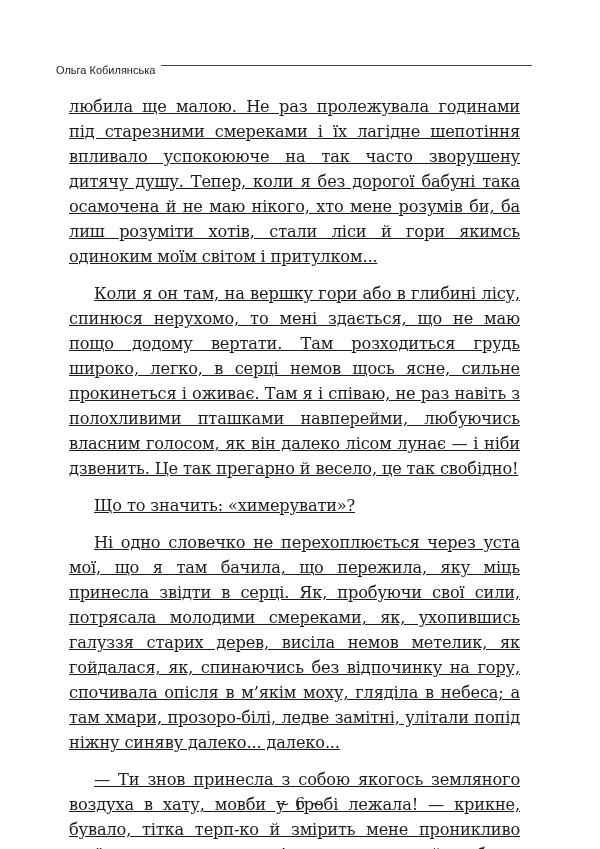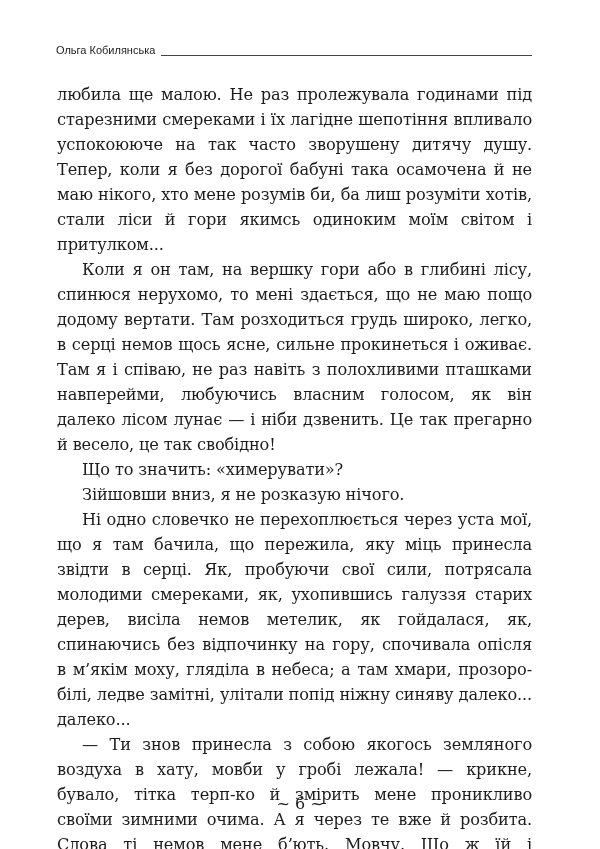--- a/index.html
+++ b/index.html
@@ -10,24 +10,24 @@
     body {
       width: 600px;
       height: 849px;
       position: relative;
       overflow: hidden;
       color: #1a1a1a;
     }
     .running-header {
       position: absolute;
       left: 56px;
-      top: 44px;
+      top: 64px;
       width: 476px;
       display: flex;
-      align-items: flex-end;
+      align-items: flex-start;
       font-family: "Liberation Sans", sans-serif;
       font-size: 11px;
       color: #222;
     }
     .running-header .author {
       white-space: nowrap;
       padding-right: 6px;
     }
     .running-header .rule {
       flex: 1;
@@ -42,23 +42,24 @@
       width: 475px;
       font-family: "DejaVu Serif", "Liberation Serif", serif;
       font-size: 16.2px;
       line-height: 25px;
       text-align: justify;
       letter-spacing: -0.15px;
       word-spacing: 0px;
       color: #1c1c1c;
     }
     .body-text p {
-      margin: 0;
+      margin: 12px;
       text-indent: 25px;
       hyphens: manual;
+      text-decoration: underline;
     }
     .body-text p.cont {
       text-indent: 0;
     }
     .page-number {
       position: absolute;
       left: 0;
       width: 600px;
       top: 794px;
       text-align: center;
@@ -72,18 +73,17 @@
 
 <div class="running-header">
   <span class="author">Ольга Кобилянська</span>
   <span class="rule"></span>
 </div>
 
 <div class="body-text">
   <p class="cont">любила ще малою. Не раз пролежувала годинами під старезними смереками і їх лагідне шепотіння впливало успокоююче на так часто зворушену дитячу душу. Тепер, коли я без дорогої бабуні така осамочена й не маю нікого, хто мене розумів би, ба лиш розуміти хотів, стали ліси й гори якимсь одиноким моїм світом і притулком...</p>
   <p>Коли я он там, на вершку гори або в глибині лісу, спинюся нерухомо, то мені здається, що не маю пощо додому вертати. Там розходиться грудь широко, легко, в серці немов щось ясне, сильне прокинеться і оживає. Там я і співаю, не раз навіть з полохливими пташками навперейми, любуючись власним голосом, як він далеко лісом лунає — і ніби дзвенить. Це так прегарно й весело, це так свобідно!</p>
   <p>Що то значить: «химерувати»?</p>
-  <p>Зійшовши вниз, я не розказую нічого.</p>
   <p>Ні одно словечко не перехоплюється через уста мої, що я там бачила, що пережила, яку міць принесла звідти в серці. Як, пробуючи свої сили, потрясала молодими смереками, як, ухопившись галуззя старих дерев, висіла немов метелик, як гойдалася, як, спинаючись без відпочинку на гору, спочивала опісля в м’якім моху, гляділа в небеса; а там хмари, прозоро-білі, ледве замітні, улітали попід ніжну синяву далеко... далеко...</p>
   <p>— Ти знов принесла з собою якогось земляного воздуха в хату, мовби у гробі лежала! — крикне, бувало, тітка терп-ко й змірить мене проникливо своїми зимними очима. А я через те вже й розбита. Слова ті немов мене б’ють. Мовчу. Що ж їй і відповідати? Воно й так не здалося би на нічо. Яка ж я чудна, злишня істота, на котру цілий світ сердиться, особливо відколи моя дорога бабуня розпрощалася зі мною навіки!</p>
 </div>
 
 <div class="page-number">~ 6 ~</div>
 
 </body></html>

